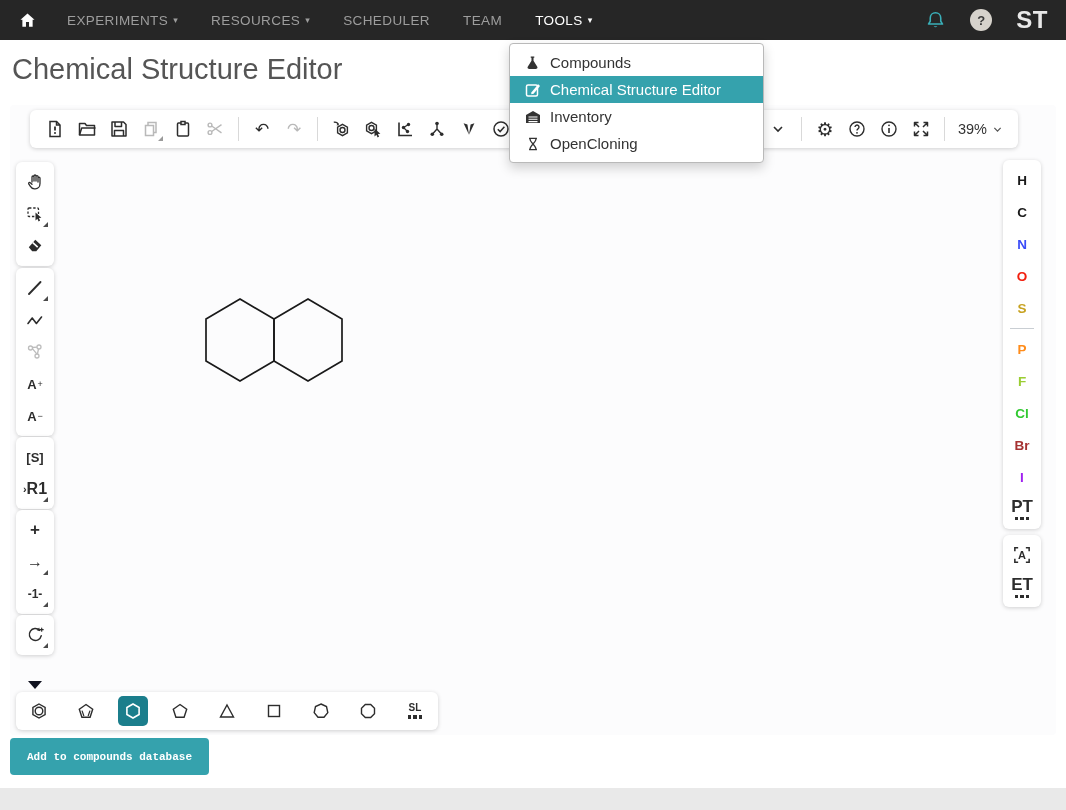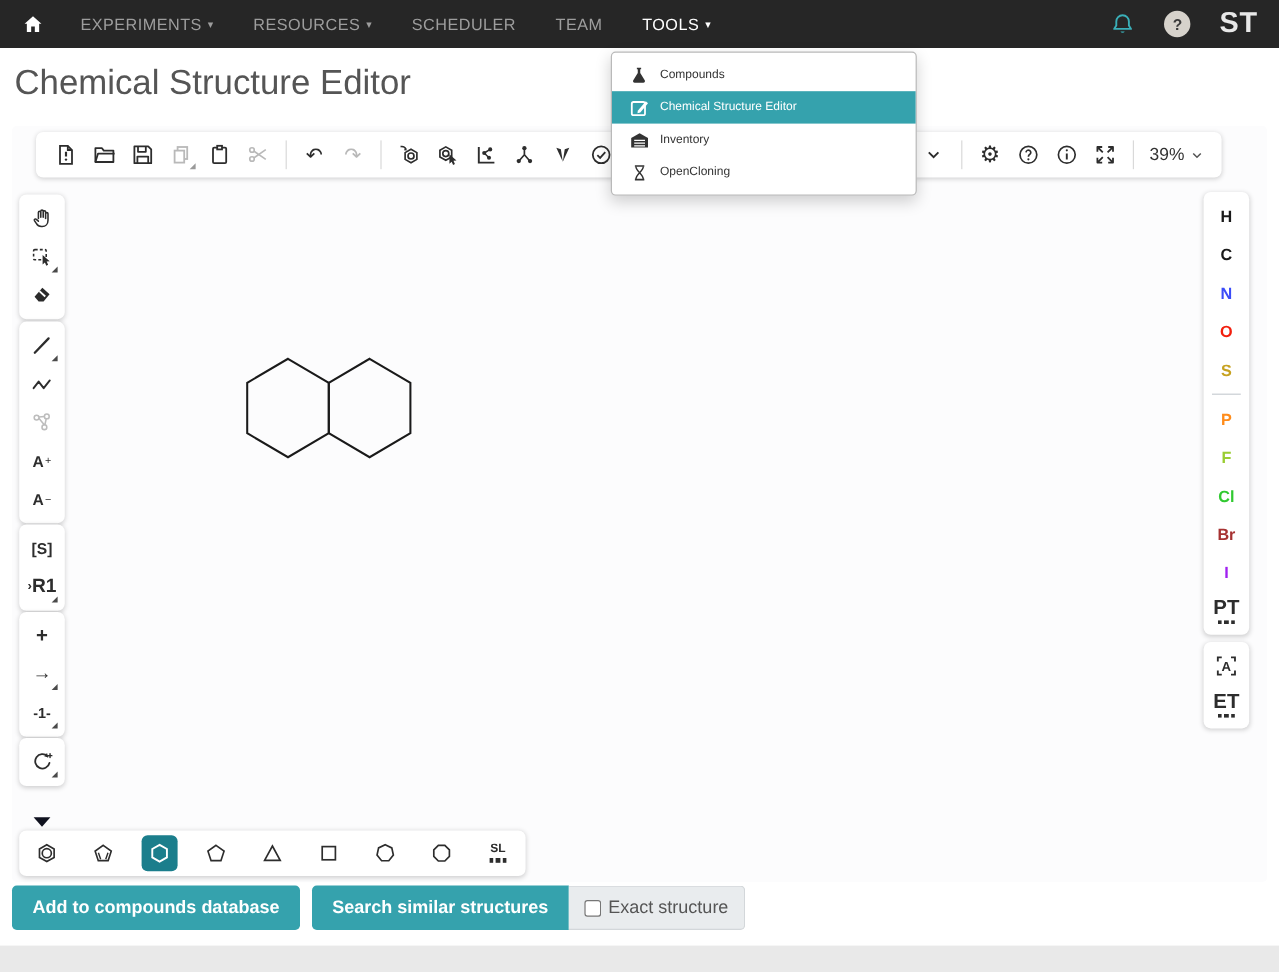--- a/index.html
+++ b/index.html
@@ -75,29 +75,29 @@
   .pt-icon .pt-txt { font-size:17px; font-weight:bold; }
 
   
   .canvas-svg { position:absolute; left:0; top:0; pointer-events:none; }
 
   
   .tools-menu { position:absolute; left:509px; top:43px; width:255px; background:#fff;
     border:1px solid #b9b9b9; border-radius:4px; box-shadow:0 5px 12px rgba(0,0,0,.18);
     padding:5px 0; z-index:60; }
   .menu-item { height:27px; display:flex; align-items:center; gap:9px; padding:0 14px;
-    font-size:10px; color:#333; cursor:pointer; white-space:nowrap;text-align:center; }
+    font-size:15px; color:#333; cursor:pointer; white-space:nowrap;text-align:center; }
   .menu-item.active { background:var(--accent); color:#fff; }
   .mi-icon { width:17px; display:flex; justify-content:center; }
 
   
   .actions { position:absolute; left:10px; top:738px; display:flex; align-items:stretch; }
   .btn-teal { background:var(--accent); color:#fff; border:none; border-radius:4px;
-    font-size:15px; font-weight:bold; padding:0 17px; height:37px; cursor:pointer;
-    font-family:Liberation Sans, sans-serif; }
+    font-size:11px; font-weight:bold; padding:0 17px; height:37px; cursor:pointer;
+    font-family:Liberation Mono, monospace; }
   .grp { display:flex; margin-left:10px; }
   .grp .btn-teal { border-top-right-radius:0; border-bottom-right-radius:0; }
   .addon { display:flex; align-items:center; gap:6px; background:#e9ecee; border:1px solid #d3d7da;
     border-left:none; border-radius:0 4px 4px 0; padding:0 13px; font-size:15px; color:#555; height:37px; }
   .addon input { width:14px; height:14px; cursor:pointer; }
 
   .footer-strip { position:absolute; left:0; bottom:0; width:100%; height:22px; background:#e9e9e9; }
 
   svg { display:block; }
   :root { --accent:#35a2ad; --accent-dark:#1b7e8c; }
@@ -497,22 +497,15 @@
           <path d="M3.5,1.5 h9 M3.5,14.5 h9"></path>
           <path d="M4.5,2 c0,4.5 7,7.5 7,12 M11.5,2 c0,4.5 -7,7.5 -7,12" stroke-width="1.4"></path>
         </svg>
     </span>
     <span>OpenCloning</span>
   </div>
 </div>
 
 <div class="actions">
   <button class="btn-teal">Add to compounds database</button>
-  <div class="grp">
-    <button class="btn-teal">Search similar structures</button>
-    <label class="addon">
-      <input type="checkbox" style="">
-      <span>Exact structure</span>
-    </label>
-  </div>
 </div>
 
 <div class="footer-strip"></div>
 
 </body></html>

